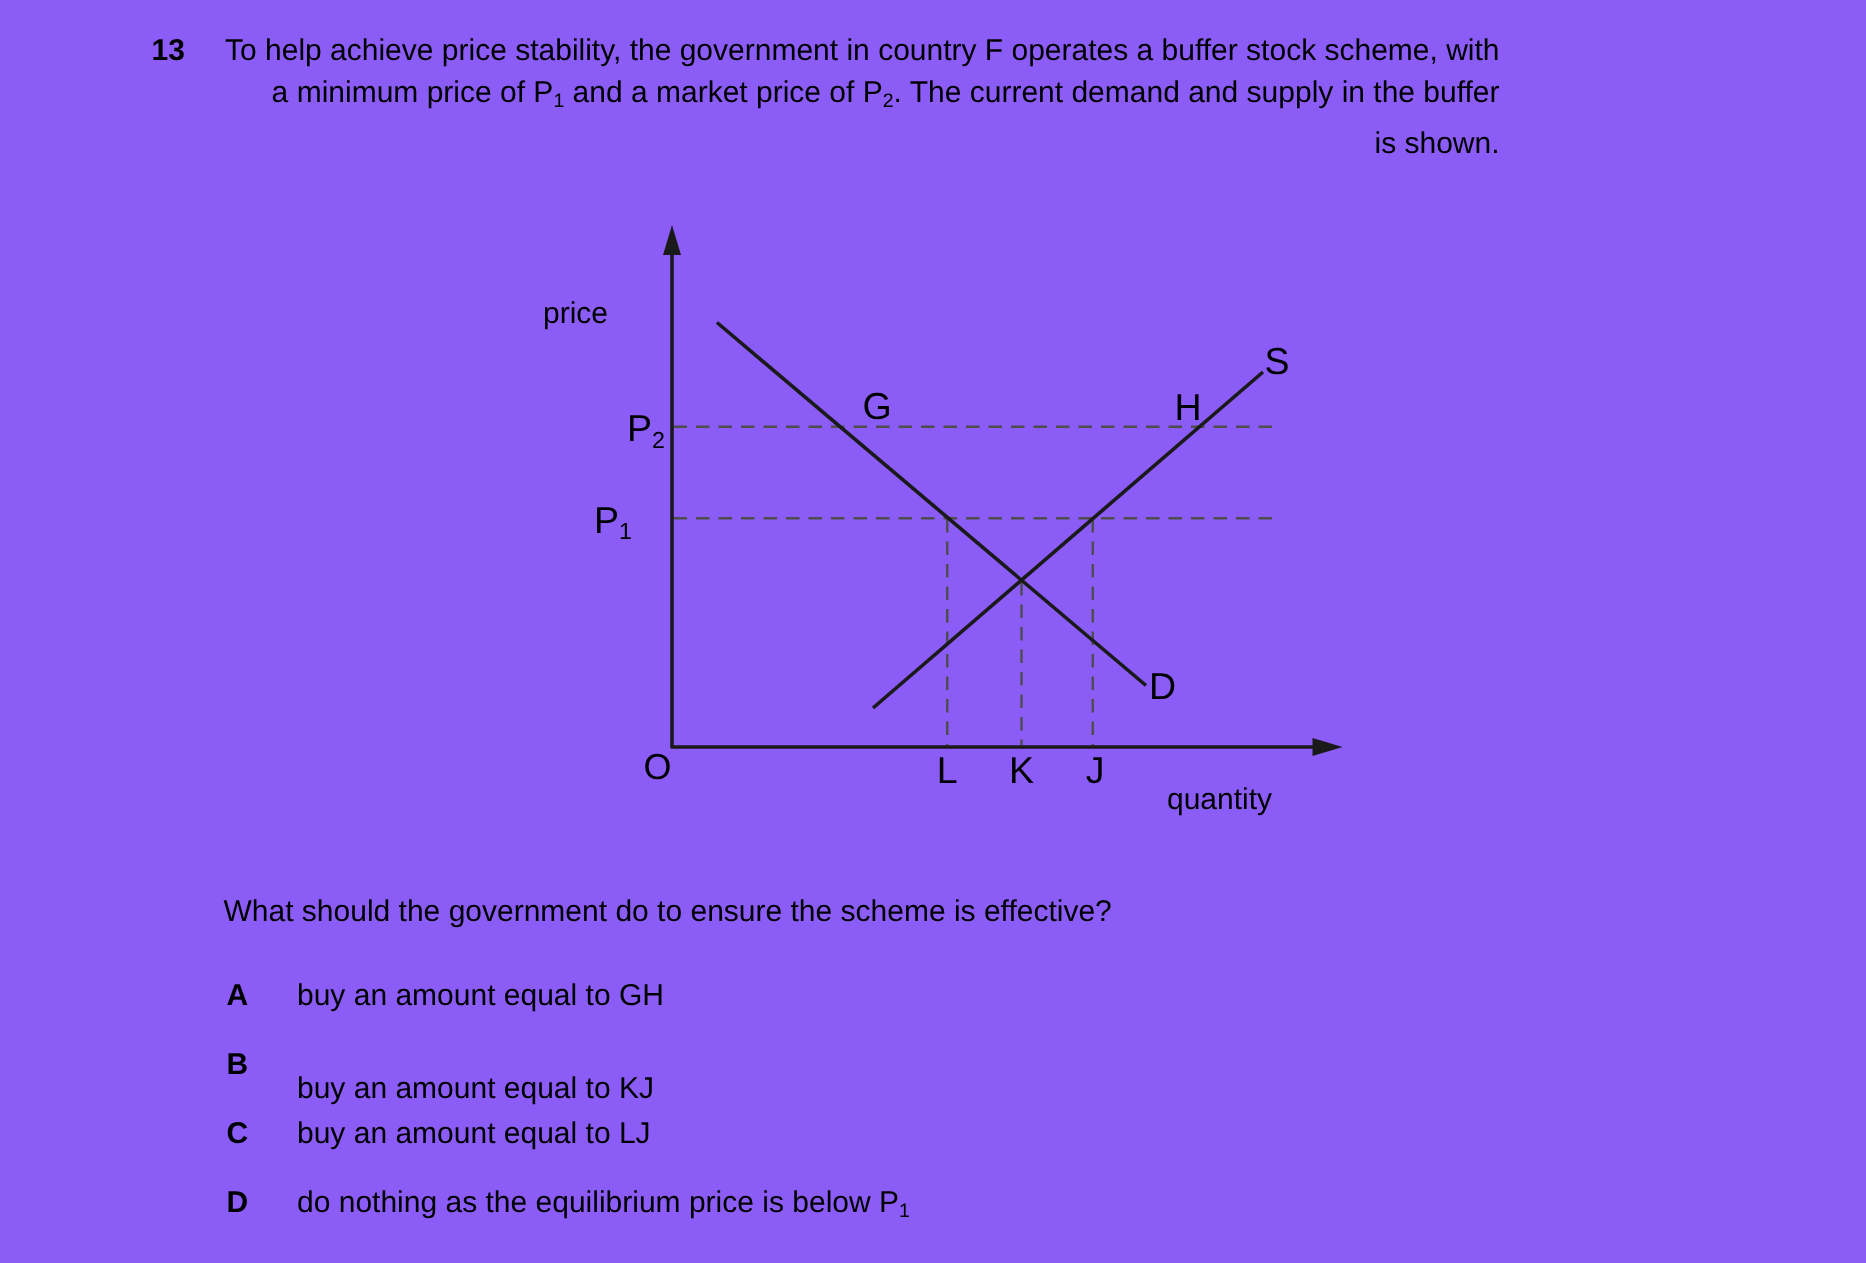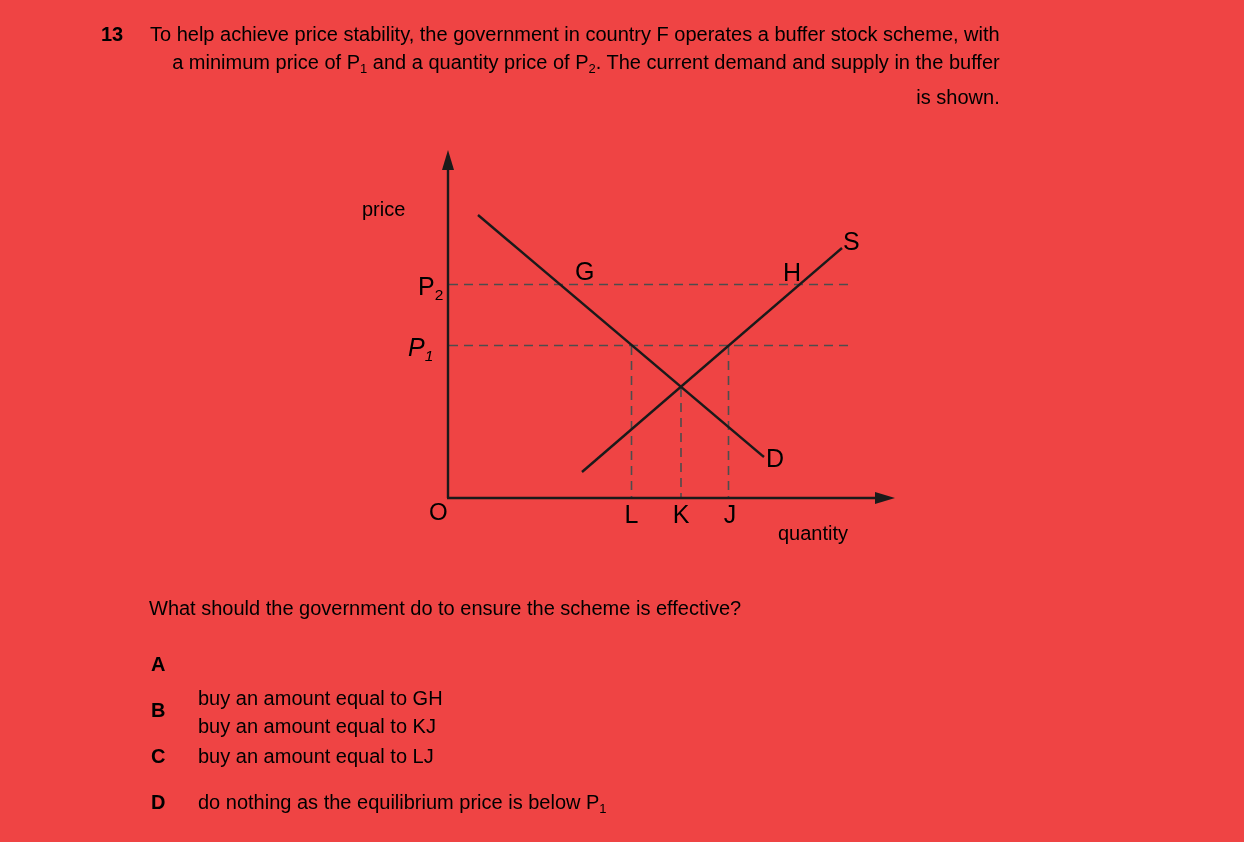--- a/index.html
+++ b/index.html
@@ -1,20 +1,20 @@
 <!DOCTYPE html>
 <html><head>
 <meta charset="utf-8">
 <style>
   html, body { margin: 0; padding: 0; background: #ffffff; }
   .page {
     position: relative;
     width: 1244px;
     height: 842px;
-    background: #ef4444;
+    background: #8b5cf6;
     font-family: "Liberation Sans", sans-serif;
     color: #000000;
     overflow: hidden;
   }
   .abs { position: absolute; }
   .qnum {
     left: 101px; top: 20px;
     font-size: 20px; line-height: 28px; font-weight: bold;
   }
   .stem {
@@ -52,21 +52,21 @@
   .dlabel .subscript { font-size: 0.62em; vertical-align: -0.3em; }
 </style>
 </head>
 <body>
 
 <div class="page">
 
   <div class="abs qnum">13</div>
   <div class="abs stem">
     <div>To help achieve price stability, the government in country F operates a buffer stock scheme, with</div>
-    <div><span>a minimum price of P</span><span class="subscript">1</span><span> and a quantity price of P</span><span class="subscript">2</span><span>. The current demand and supply in the buffer</span></div>
+    <div><span>a minimum price of P</span><span class="subscript">1</span><span> and a market price of P</span><span class="subscript">2</span><span>. The current demand and supply in the buffer</span></div>
     <div>is shown.</div>
   </div>
 
   <div>
     <svg class="abs diagram-svg" width="1244" height="842" viewBox="0 0 1244 842">
 
       <line x1="449" y1="284.5" x2="852" y2="284.5" stroke="#4d4d4d" stroke-width="1.6" stroke-dasharray="9 6"></line>
       <line x1="449" y1="345.5" x2="852" y2="345.5" stroke="#4d4d4d" stroke-width="1.6" stroke-dasharray="9 6"></line>
 
       <line x1="631.5" y1="346" x2="631.5" y2="497" stroke="#4d4d4d" stroke-width="1.6" stroke-dasharray="9 6"></line>
@@ -80,38 +80,38 @@
       <polygon points="448,150 442,170 454,170" fill="#1a1a1a"></polygon>
       <line x1="447" y1="498" x2="878" y2="498" stroke="#1a1a1a" stroke-width="2.4"></line>
       <polygon points="895,498 875,492 875,504" fill="#1a1a1a"></polygon>
     </svg>
 
     <div class="dlabel dlabel-word" style="left:362px; top:199px;">price</div>
     <div class="dlabel dlabel-word" style="left:778px; top:523px;">quantity</div>
     <div class="dlabel" style="left:429px; top:500px; font-size:24px;">O</div>
 
     <div class="dlabel" style="left:418px; top:274px;"><span>P</span><span class="subscript">2</span></div>
-    <div class="dlabel" style="left:408px; top:335px;font-style:italic;"><span>P</span><span class="subscript">1</span></div>
+    <div class="dlabel" style="left:396px; top:335px;"><span>P</span><span class="subscript">1</span></div>
 
     <div class="dlabel" style="left:575px; top:259px;">G</div>
     <div class="dlabel" style="left:783px; top:260px;">H</div>
     <div class="dlabel" style="left:843px; top:229px;">S</div>
     <div class="dlabel" style="left:766px; top:446px;">D</div>
 
     <div class="dlabel dlabel-center" style="left:631.5px; top:502px;">L</div>
     <div class="dlabel dlabel-center" style="left:681px; top:502px;">K</div>
     <div class="dlabel dlabel-center" style="left:730px; top:502px;">J</div>
   </div>
 
   <div class="abs prompt">What should the government do to ensure the scheme is effective?</div>
 
   <div>
     <div>
       <span class="option-letter" style="top:650px;">A</span>
-      <span class="option-text" style="top:650px;margin-top:34px;"><span>buy an amount equal to GH</span><span class="subscript"></span></span>
+      <span class="option-text" style="top:650px;"><span>buy an amount equal to GH</span><span class="subscript"></span></span>
     </div>
     <div>
       <span class="option-letter" style="top:696px;">B</span>
       <span class="option-text" style="top:712px;"><span>buy an amount equal to KJ</span><span class="subscript"></span></span>
     </div>
     <div>
       <span class="option-letter" style="top:742px;">C</span>
       <span class="option-text" style="top:742px;"><span>buy an amount equal to LJ</span><span class="subscript"></span></span>
     </div>
     <div>

